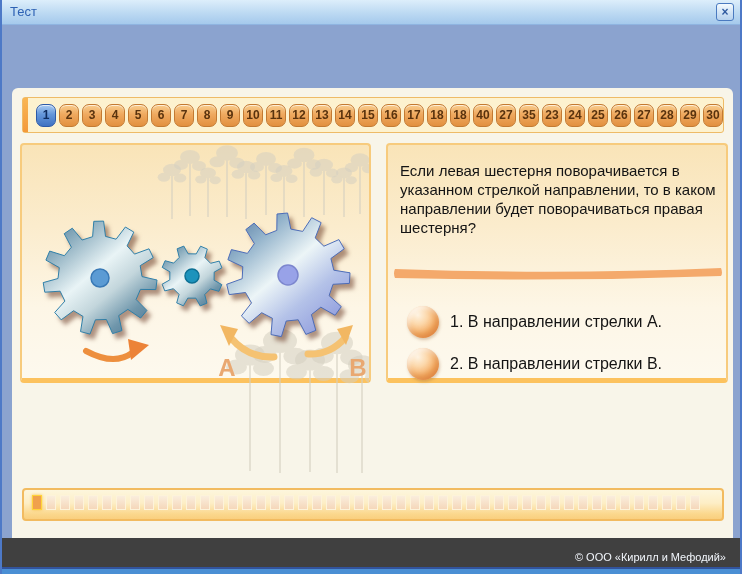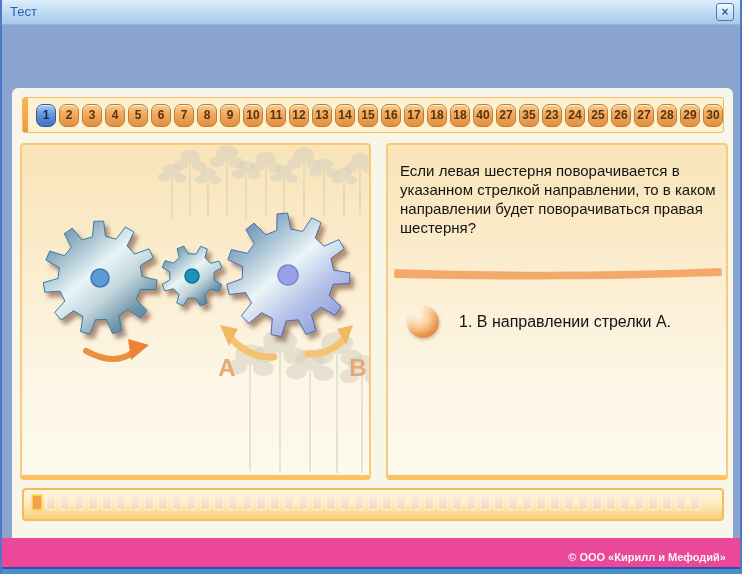--- a/index.html
+++ b/index.html
@@ -67,39 +67,39 @@
     text-align: center; line-height: 21px; cursor: pointer;
     font-family: "Liberation Sans", sans-serif; padding: 0;
   }
   .qbtn.active {
     border-color: #2d5aa8; color: #0e2c60;
     background: linear-gradient(180deg, #a9cbf2 0%, #6496da 45%, #3f72c2 100%);
   }
 
   
   .content-panel {
-    position: absolute; top: 143px; height: 337px;
+    position: absolute; top: 143px; height: 240px;
     border: 2px solid #f7cb7d; border-bottom: 5px solid #fcc25e; border-radius: 4px;
     background: linear-gradient(180deg, #f9e4b8 0%, #fbeccd 35%, #fdf6e6 70%, #fdf9ee 100%);
   }
   .figure-panel { left: 18px; width: 351px; }
   .question-panel { left: 384px; width: 342px; }
 
   .fig { position: absolute; left: 0; top: 0; width: 347px; height: 330px; }
   .gshadow { filter: drop-shadow(4px 5px 2px rgba(95,45,25,0.5)); }
   .ab-label { font-family: "Liberation Sans", sans-serif; font-size: 24px; font-weight: bold; fill: #e9a871; }
 
   .question-text {
     position: absolute; left: 12px; top: 16px; width: 318px;
     font-size: 15px; line-height: 19px; color: #141414;
   }
   .divider { position: absolute; left: 5px; top: 121px; width: 330px; height: 14px; }
 
   .options { position: absolute; left: 19px; top: 160px; }
-  .opt-row { display: flex; align-items: center; gap: 20px; height: 33px; margin-bottom: 9px; cursor: pointer; }
+  .opt-row { display: flex; align-items: center; gap: 11px; height: 33px; margin-bottom: 9px; cursor: pointer; }
   .sphere {
     flex: none; width: 32px; height: 32px; border-radius: 50%;
     background: radial-gradient(circle at 34% 28%, #fef3e2 0%, #fcd8ab 30%, #f7b068 62%, #f09454 85%, #ea8848 100%);
     box-shadow: inset -3px -4px 6px rgba(205,115,45,.5), inset 2px 3px 4px rgba(255,255,255,.7), 1px 2px 3px rgba(160,110,60,.35);
   }
   .opt-label { font-size: 16px; color: #141414; }
 
   
   .progress-strip {
     position: absolute; left: 20px; top: 488px; width: 702px; height: 33px;
@@ -113,22 +113,21 @@
     border: 1px solid #fdf3da;
   }
   .sq.active {
     background: #f0a14c; border: 1px solid #ffd438;
     box-shadow: 0 0 3px #f8c048;
   }
 
   
   .footer {
     position: absolute; left: 0; top: 538px; width: 738px; height: 32px;
-    background: #ec4899;
-    font-weight: bold;
+    background: #404040;
   }
   .copyright {
     position: absolute; right: 14px; top: 13px;
     font-size: 11px; color: #f2f6fc;
   }
   .footer-line1 { position: absolute; left: 0; top: 567px; width: 738px; height: 2px; background: #32539c; }
   .footer-line2 { position: absolute; left: 0; top: 569px; width: 738px; height: 5px; background: #4a8fd4; }
 </style>
 </head>
 <body>
@@ -322,20 +321,24 @@
   <div class="content-panel question-panel">
     <div class="question-text">Если левая шестерня поворачивается в указанном стрелкой направлении, то в каком направлении будет поворачиваться правая шестерня?</div>
     <svg class="divider" viewBox="0 0 330 14" preserveAspectRatio="none">
       <path d="M2,3 Q165,9 328,2 Q330,7 328,10 Q165,16 2,12 Q0,7 2,3 Z" fill="#f4a96b"></path>
     </svg>
     <div class="options">
         <div class="opt-row">
         <span class="sphere"></span>
         <span class="opt-label">1. В направлении стрелки А.</span>
       </div>
+        <div class="opt-row">
+        <span class="sphere"></span>
+        <span class="opt-label">2. В направлении стрелки В.</span>
+      </div>
       </div>
   </div>
 
   <div class="progress-strip">
       <div class="sq active"></div>
       <div class="sq"></div>
       <div class="sq"></div>
       <div class="sq"></div>
       <div class="sq"></div>
       <div class="sq"></div>

